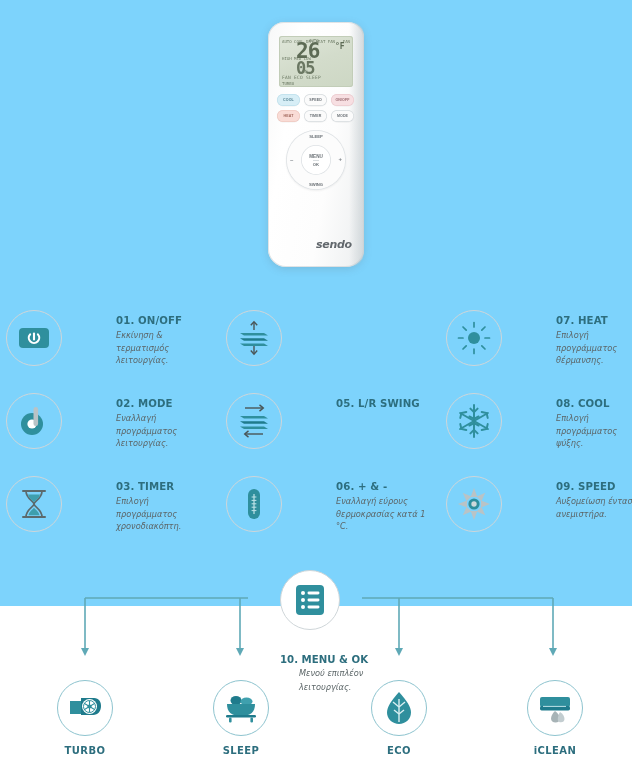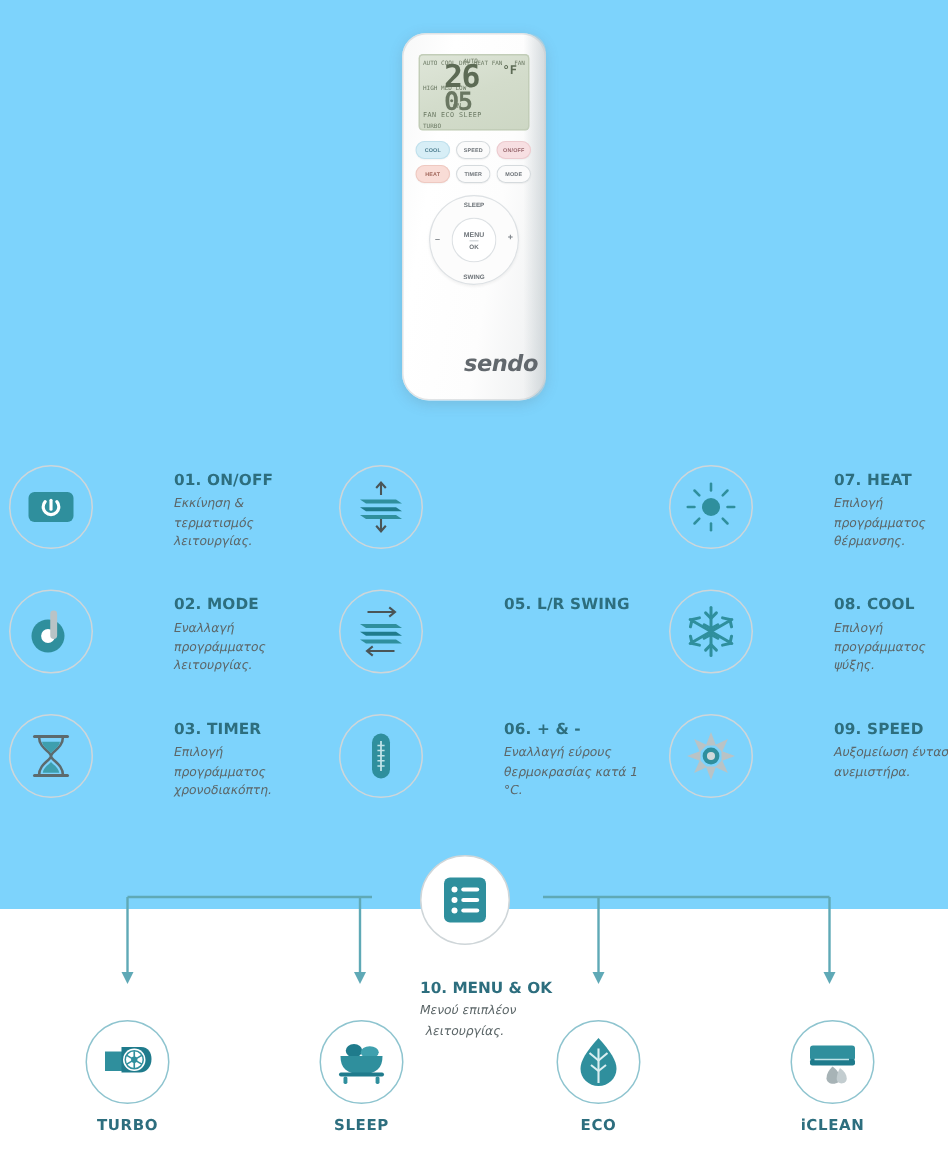--- a/index.html
+++ b/index.html
@@ -127,21 +127,21 @@
   .np-ok { font-size: 4.2px; font-weight:700; color:#6d7378; border-top:0.5px solid #d8dcdf; padding-top:1px; line-height:5px; }
   .np-top { position:absolute; left:0; right:0; top:3.5px; text-align:center; font-size:4.2px; font-weight:700; color:#6d7378; }
   .np-bottom { position:absolute; left:0; right:0; bottom:3.5px; text-align:center; font-size:4.2px; font-weight:700; color:#6d7378; }
   .np-left { position:absolute; left:4px; top:27px; font-size:6px; font-weight:700; color:#7c8288; }
   .np-right { position:absolute; right:4px; top:26px; font-size:6px; font-weight:700; color:#7c8288; }
   .brand {
     position: absolute;
     left: 0; right: 0; bottom: 16px;
     text-align: center;
     font-family: "DejaVu Sans", sans-serif;
-    font-size: 15px;
+    font-size: 11px;
     font-weight: 700;
     font-style: italic;
     color: #62686d;
     letter-spacing: -0.3px;
     margin-left: 36px;
   }
 
   
   .features {
     position: absolute;
@@ -208,20 +208,21 @@
     white-space: nowrap;
   }
   .menu-desc {
     margin-top: 2px;
     font-family: "DejaVu Sans", sans-serif;
     font-size: 8.2px;
     font-style: italic;
     color: #5c6668;
     line-height: 12px;
     white-space: nowrap;
+    margin-left: 19px;
   }
   #tree { position: absolute; left: 0; top: 560px; width: 632px; height: 110px; }
 
   
   .modes { position: absolute; left: 0; top: 680px; width: 632px; height: 94px; }
   .mode {
     position: absolute;
     width: 110px;
     text-align: center;
   }

